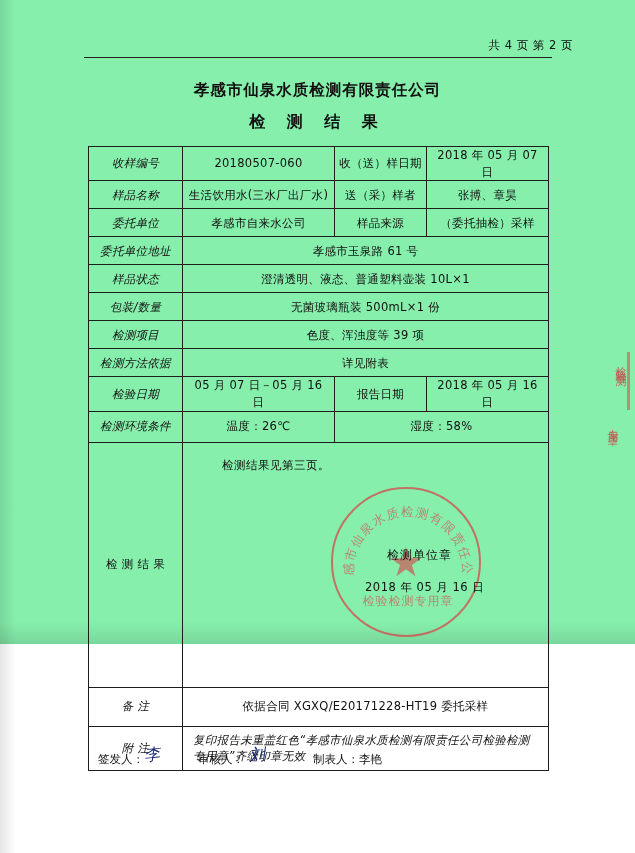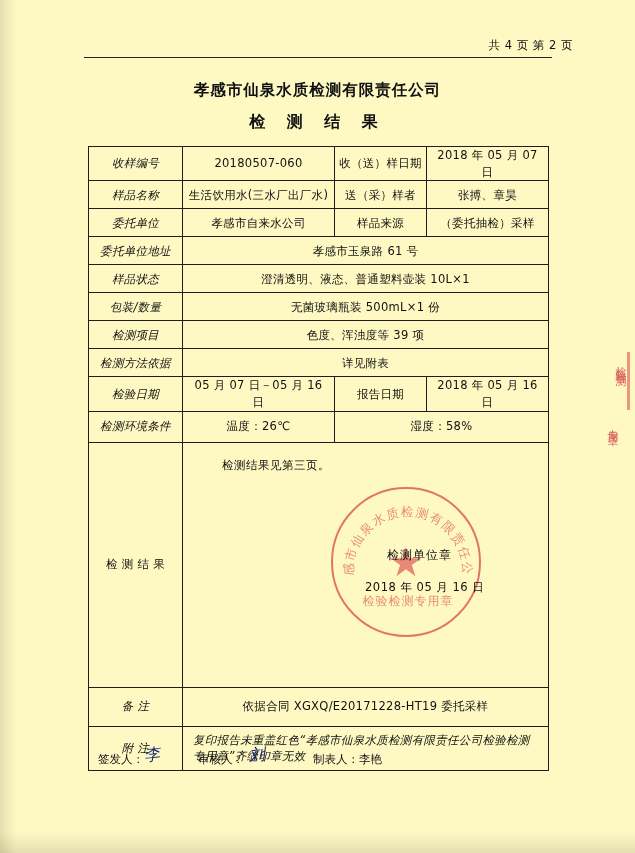--- a/index.html
+++ b/index.html
@@ -12,22 +12,22 @@
     height: 853px;
     font-family: "DejaVu Sans", "Liberation Sans", sans-serif;
     color: #1a1a1a;
     position: relative;
     overflow: hidden;
   }
   .page {
     position: absolute;
     left: 0; top: 0;
     width: 635px;
-    height: 853px;
-    background: #fef9c3;
+    height: 644px;
+    background: #86efac;
   }
   
   .page-num {
     position: absolute;
     right: 62px;
     top: 38px;
     font-size: 11.5px;
     letter-spacing: 0.5px;
     color: #111;
   }

